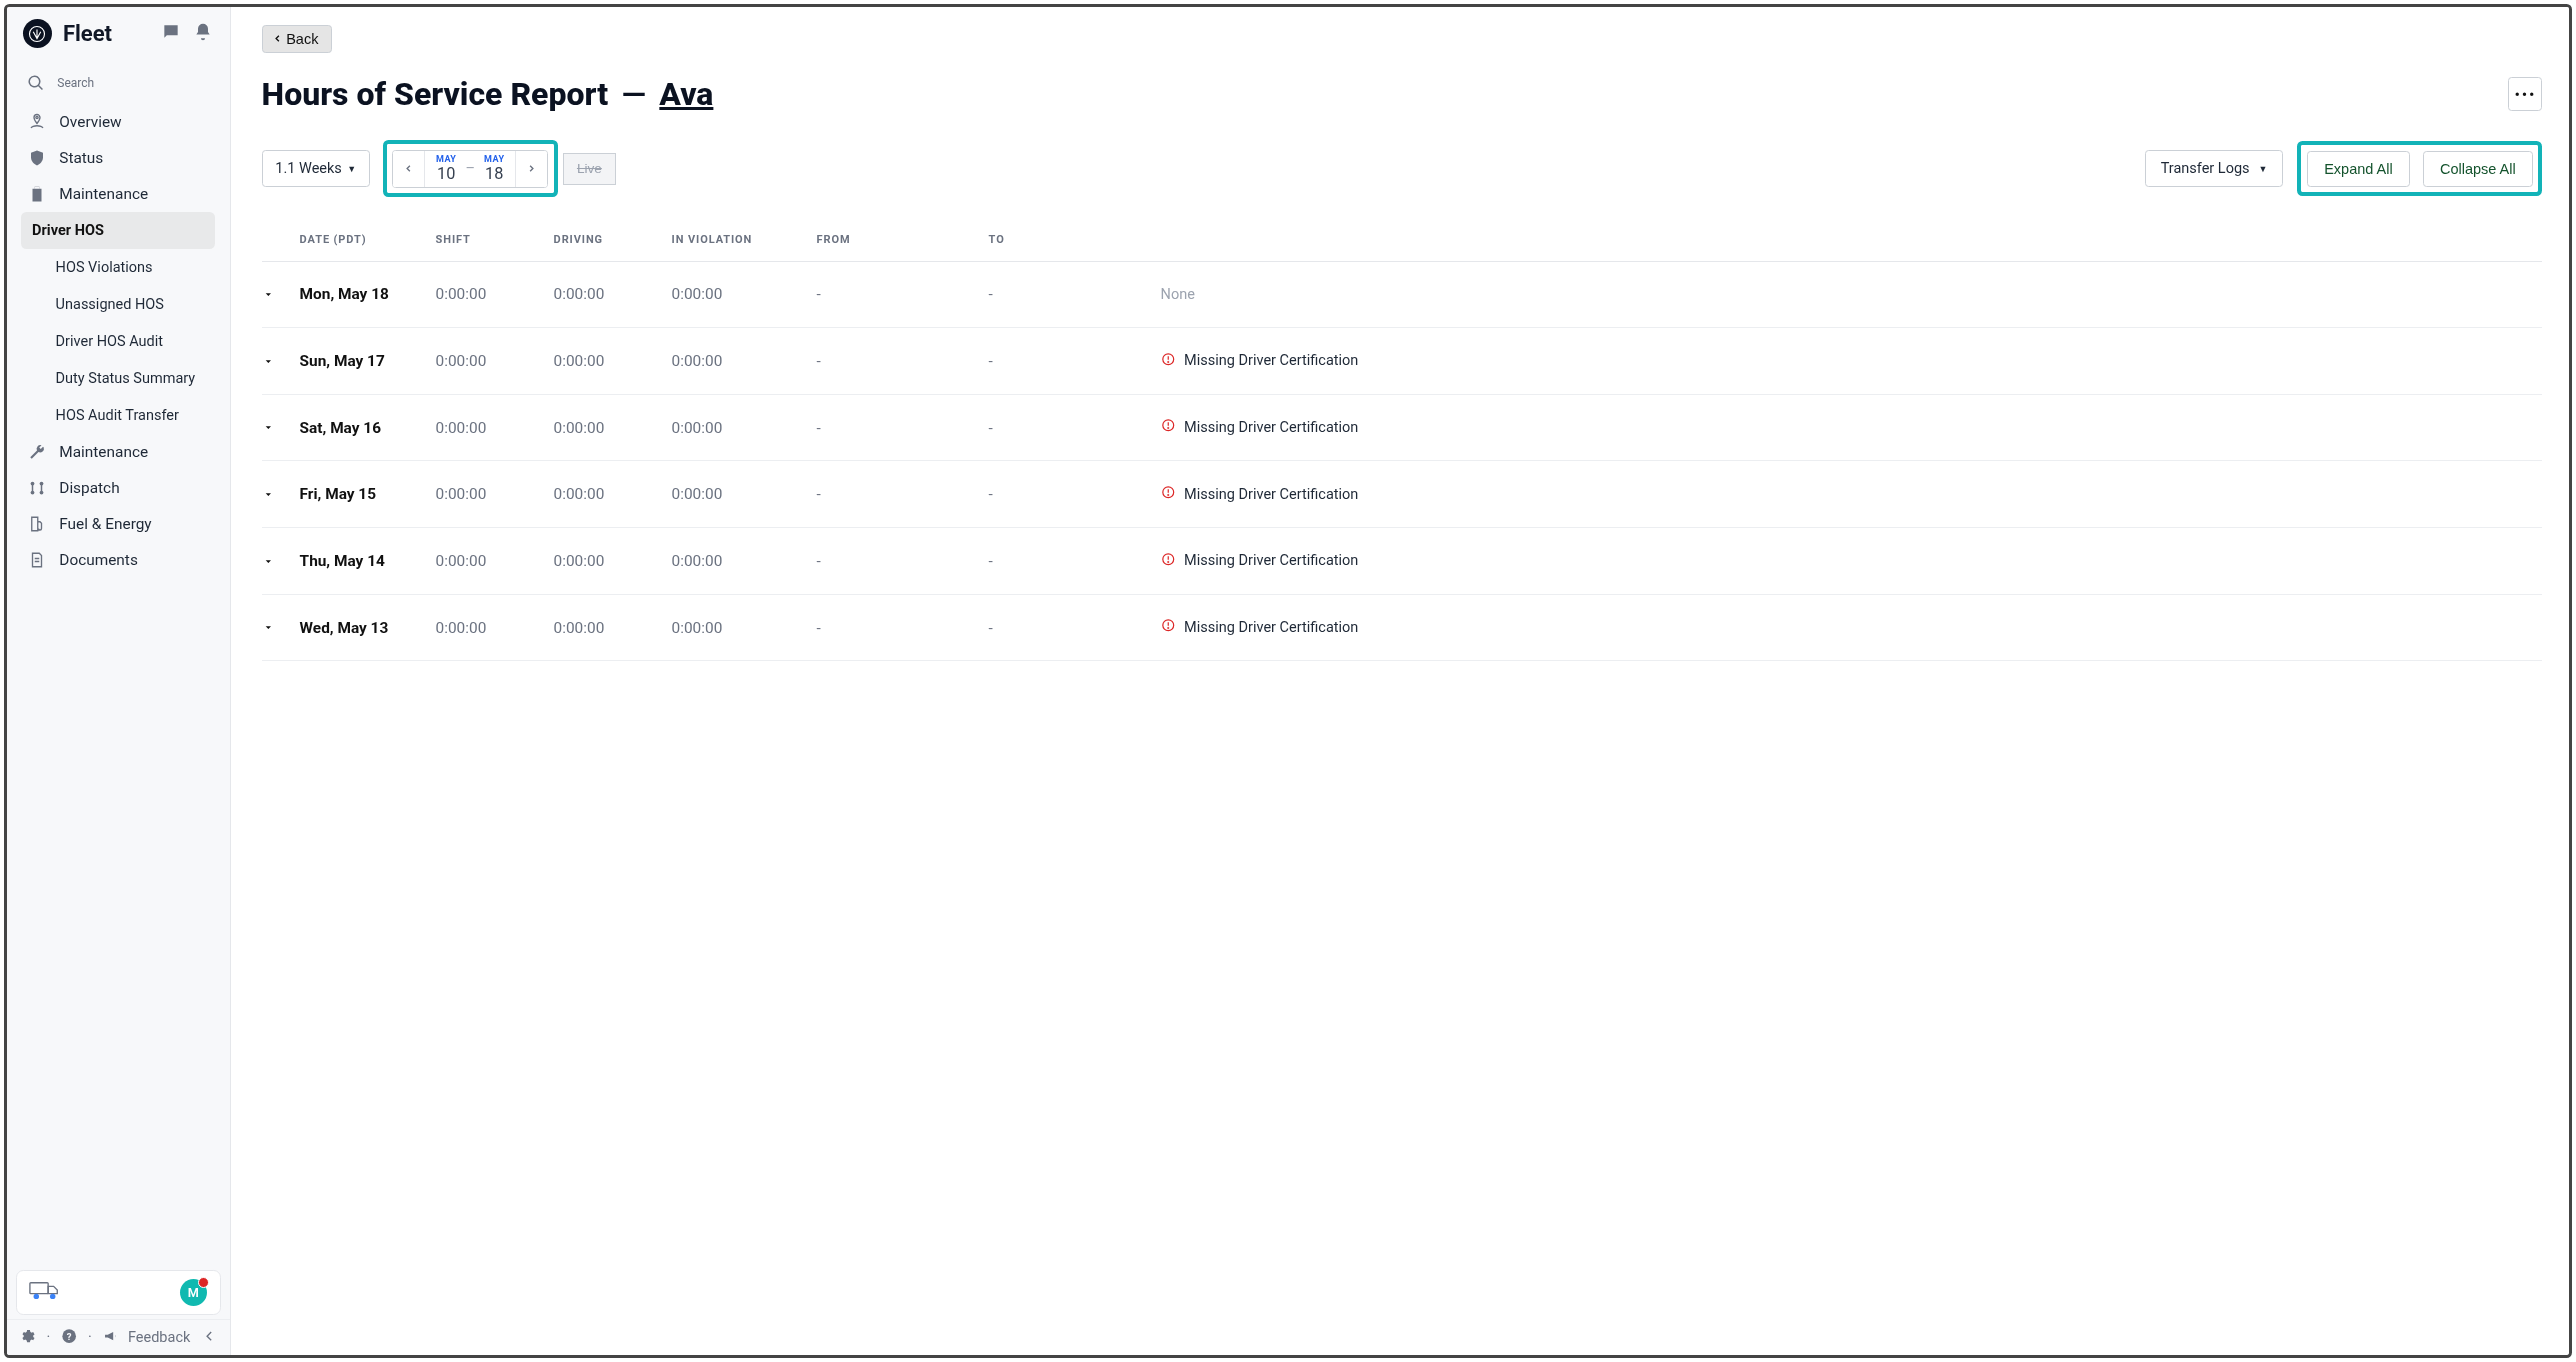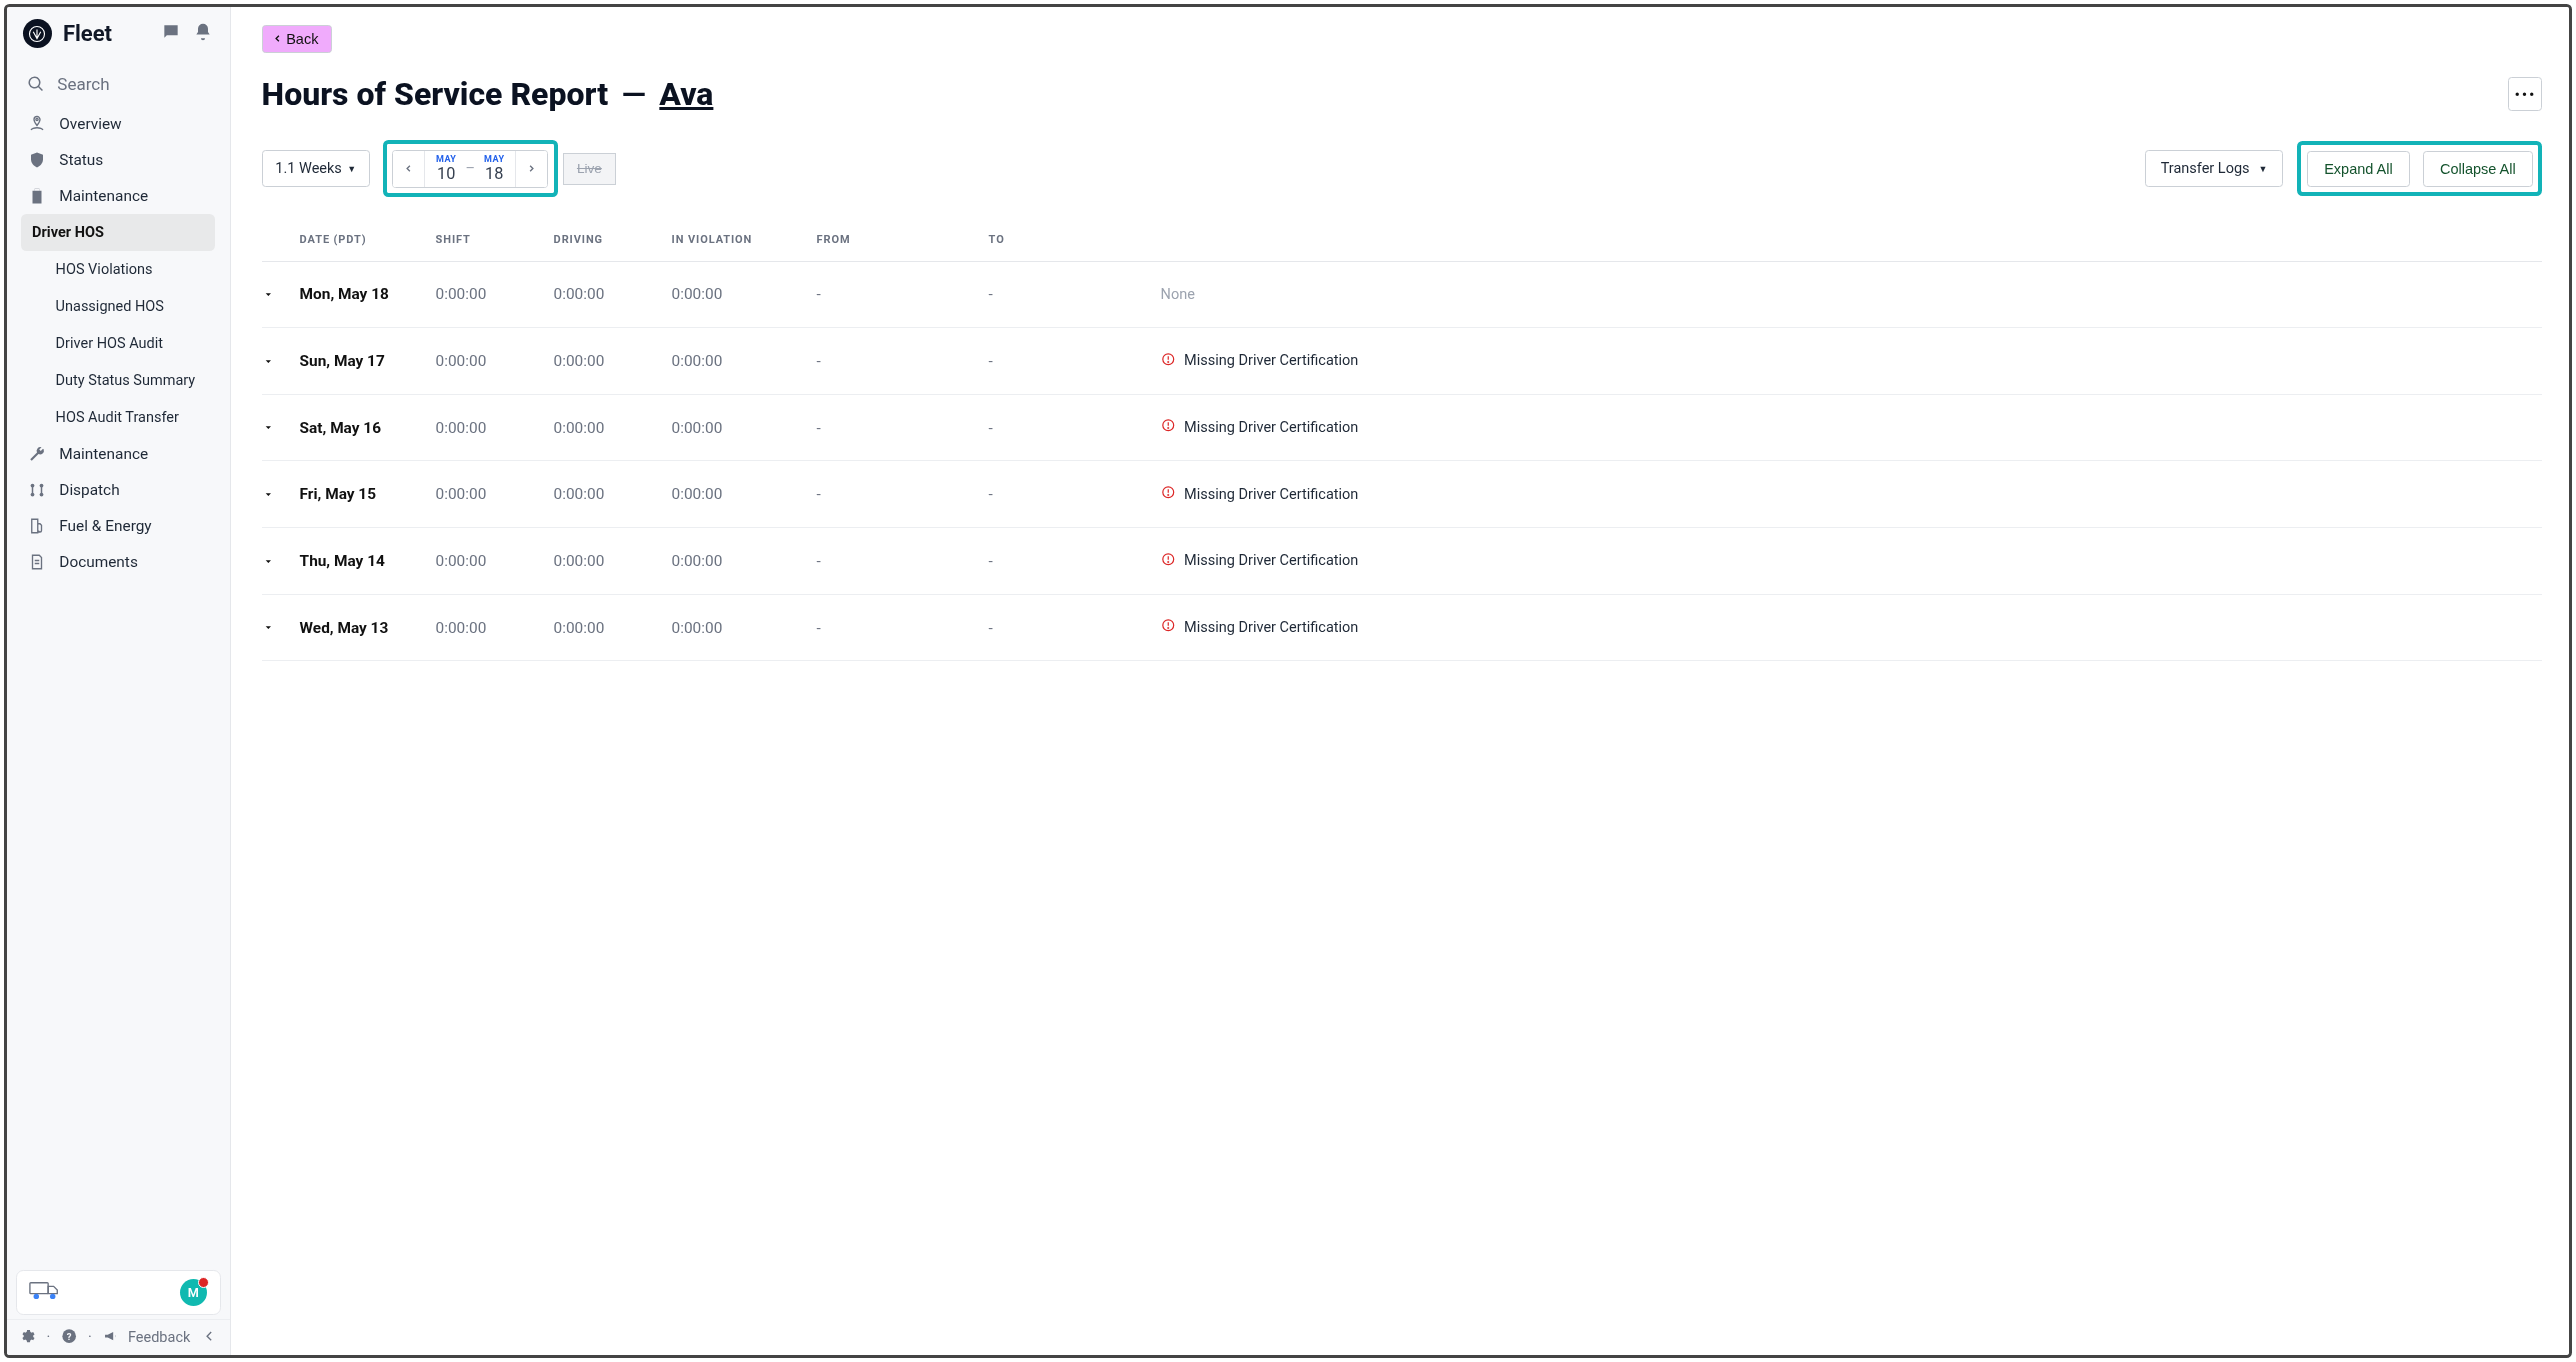--- a/index.html
+++ b/index.html
@@ -54,21 +54,21 @@
     font-size: 22px; font-weight: 700; margin-left: 11px; color: #111827;
   }
   .header-actions { margin-left: auto; display:flex; gap:12.7px; color:#6b7280; }
   .header-actions svg { width:20px; height:20px; fill:#6b7280; }
 
   .search-row {
     display:flex; align-items:center; padding: 16.3px 16.3px 7.3px 20px;
     color:#6b7280; gap:12.7px; cursor:pointer;
   }
   .search-row svg { width:18px; height:18px; fill:#6b7280; }
-  .search-row span { font-size: 17px; }
+  .search-row span { font-size: 12px; }
 
   .nav { padding: 5.4px 0; }
   .nav-item {
     display:flex; align-items:center; gap:12.7px;
     padding: 9px 16.3px 9px 20px;
     color:#1f2937; cursor:pointer; font-size:15.4px;
   }
   .nav-item .ic { width:20px; display:flex; align-items:center; justify-content:center; color:#6b7280; }
   .nav-item .ic svg { width:18px; height:18px; fill:#6b7280; }
   .subnav { padding: 0; }
@@ -111,21 +111,21 @@
   }
   .sidebar-footer .dot { margin:0 1.8px; }
   .sidebar-footer svg { width:16.3px; height:16.3px; fill:#6b7280; }
   .collapse-chevron { margin-left:auto; cursor:pointer; }
 
   
   .main { flex:1; overflow-y:auto; padding: 18px 27px 18px 31px; background:#fff; }
   .back-btn {
     display:inline-flex; align-items:center; gap:3.6px;
     border:0.9px solid #cbd0d6; border-radius:3.6px; padding:5.4px 12.7px 5.4px 9px;
-    background:#f0abfc; font-size:14.5px; cursor:pointer; color:#111;
+    background:#e5e5e5; font-size:14.5px; cursor:pointer; color:#111;
   }
   .back-btn svg { width:11px; height:11px; fill:#111; }
 
   .title-row {
     display:flex; align-items:center; margin-top: 22px;
   }
   .page-title { font-size:32px; font-weight:800; color:#0b1221; }
   .page-title .dash { font-weight:600; margin:0 5.4px; }
   .page-title .driver-name { text-decoration: underline; font-weight:800; cursor:pointer; }
   .more-btn {

